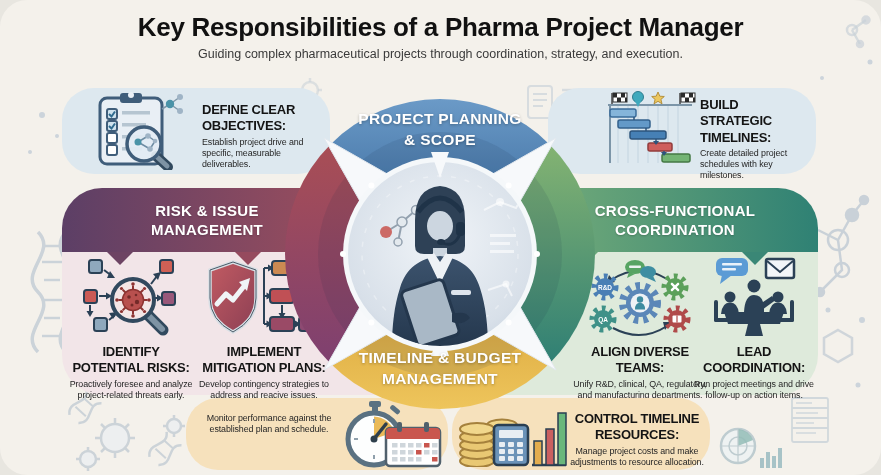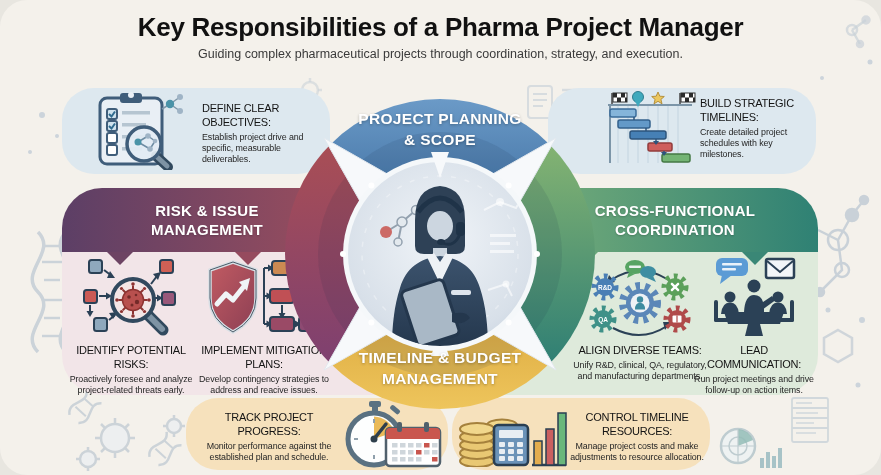--- a/index.html
+++ b/index.html
@@ -8,21 +8,21 @@
   .abs{position:absolute;}
   
   .title{position:absolute;left:0;top:12px;width:881px;text-align:center;
          font-size:26px;font-weight:800;color:#111;letter-spacing:-0.3px;}
   .subtitle{position:absolute;left:0;top:47px;width:881px;text-align:center;
          font-size:12.5px;font-weight:500;color:#3a3a3a;}
   
   .card{position:absolute;border-radius:32px;}
   .card.blue{background:#dde8ef;}
   .card.tan{background:#f6e1bc;}
-  .heading{font-size:11px;font-weight:400;color:#141414;letter-spacing:-0.25px;line-height:1.25;}
+  .heading{font-size:13px;font-weight:700;color:#141414;letter-spacing:-0.25px;line-height:1.25;}
   .bodytxt{font-size:8.9px;color:#262626;letter-spacing:-0.1px;line-height:1.24;margin-top:2px;}
   .txt-left{text-align:left;} .txt-center{text-align:center;}
   
   .panel{position:absolute;top:188px;width:380px;height:207px;}
   .panel-header{position:absolute;left:0;top:0;width:100%;height:64px;}
   .panel-body{position:absolute;left:0;top:64px;width:100%;height:143px;}
   .panel.left .panel-header{background:linear-gradient(90deg,#5c3f66,#b2535a);border-radius:40px 0 0 0;}
   .panel.left .panel-body{background:#f2e5e8;border-radius:0 0 0 40px;}
   .panel.right .panel-header{background:linear-gradient(90deg,#8cba7b,#2f8174);border-radius:0 40px 0 0;}
   .panel.right .panel-body{background:#deeadb;border-radius:0 0 40px 0;}
@@ -368,28 +368,27 @@
           <circle cx="24" cy="41" r="5.5"></circle>
           <path d="M15,58 Q16,46.5 24,46.5 Q32,46.5 33,58 Z"></path>
           <circle cx="72" cy="41" r="5.5"></circle>
           <path d="M63,58 Q64,46.5 72,46.5 Q80,46.5 81,58 Z"></path>
           <circle cx="48" cy="30" r="6.5"></circle>
           <path d="M38,56 Q39,39 48,39 Q55,39 57,46 L66,40 L69,44.5 L58,52.5 L58,56 Z"></path>
           <path d="M18,56 L78,56 L74,68 L22,68 Z"></path>
           <path d="M42,68 L54,68 L57,80 L39,80 Z"></path>
         </g>
       </svg>
-      <div class="heading">LEAD COMMUNICATION:</div>
+      <div class="heading">LEAD COORDINATION:</div>
       <div class="bodytxt">Run project meetings and drive follow-up on action items.</div>
     </div>
   </div>
 
   <div class="card tan z2" style="left:186px;top:398px;width:262px;height:72px;">
     <div class="abs txt-center" style="left:8px;top:13px;width:150px;">
-      <div class="heading">TRACK PROJECT PROGRESS:</div>
       <div class="bodytxt">Monitor performance against the established plan and schedule.</div>
     </div>
     <svg class="abs" width="72" height="70" viewBox="0 0 72 70" style="left:152px;top:1px;">
       <rect x="31" y="2" width="12" height="6" rx="2" fill="#5a7181"></rect>
       <rect x="34" y="8" width="6" height="6" fill="#5a7181"></rect>
       <rect x="52" y="8" width="11" height="5" rx="2" fill="#5a7181" transform="rotate(40 57 10)"></rect>
       <circle cx="36" cy="40" r="26" fill="#fdfefe" stroke="#5a7181" stroke-width="5"></circle>
       <path d="M36,40 L36,17.5 A22.5,22.5 0 0 1 56.5,33 Z" fill="#eaba58"></path>
       <g stroke="#8fa0ac" stroke-width="2">
           <path d="M36,20 V24 M36,56 V60 M16,40 H20 M52,40 H56"></path>

